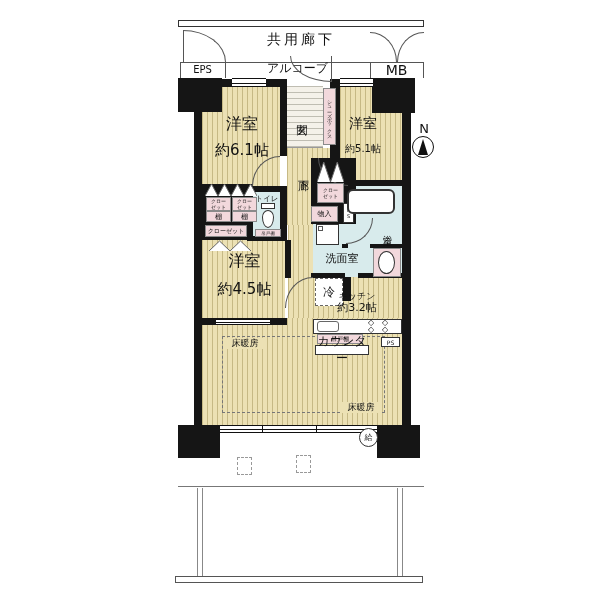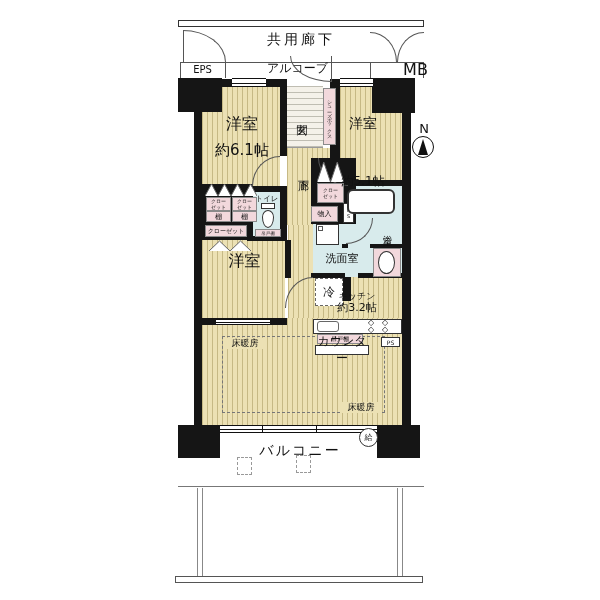--- a/index.html
+++ b/index.html
@@ -36,21 +36,21 @@
 
   <div class="p whitebox" style="left:178px;top:20px;width:246px;height:7px;"></div>
   <div class="p c" style="left:178px;top:32px;width:246px;height:16px;font-size:14px;letter-spacing:3px;">共用廊下</div>
   <div class="p ln" style="left:180px;top:62px;width:244px;height:1px;"></div>
   <div class="p ln" style="left:180px;top:62px;width:1px;height:16px;"></div>
   <div class="p ln" style="left:225px;top:62px;width:1px;height:16px;"></div>
   <div class="p ln" style="left:370px;top:62px;width:1px;height:16px;"></div>
   <div class="p ln" style="left:423px;top:62px;width:1px;height:16px;"></div>
   <div class="p c" style="left:180px;top:63px;width:45px;height:13px;font-size:10px;">EPS</div>
   <div class="p c" style="left:225px;top:61px;width:145px;height:15px;font-size:12px;">アルコーブ</div>
-  <div class="p c" style="left:389px;top:63px;width:53px;height:13px;font-size:16px;">MB</div>
+  <div class="p c" style="left:370px;top:63px;width:53px;height:13px;font-size:14px;">MB</div>
   <div class="p arc tr" style="left:183px;top:30px;width:43px;height:32px;"></div>
   <div class="p ln" style="left:183px;top:30px;width:1px;height:32px;"></div>
   <div class="p arc tr" style="left:370px;top:32px;width:27px;height:30px;"></div>
   <div class="p arc tl" style="left:397px;top:32px;width:27px;height:30px;"></div>
 
   <div class="p tatami" style="left:202px;top:86px;width:78px;height:100px;"></div>
   <div class="p tile" style="left:287px;top:86px;width:36px;height:62px;"></div>
   <div class="p tatami" style="left:287px;top:148px;width:43px;height:77px;"></div>
   <div class="p tatami" style="left:288px;top:225px;width:25px;height:103px;"></div>
   <div class="p tatami" style="left:340px;top:86px;width:62px;height:97px;"></div>
@@ -165,28 +165,28 @@
   </div>
   <div class="p pink c" style="left:317px;top:334px;width:46px;height:10px;font-size:6px;">吊戸棚</div>
   <div class="p whitebox c" style="left:315px;top:345px;width:54px;height:10px;font-size:12px;">カウンター</div>
   <div class="p whitebox c" style="left:381px;top:337px;width:19px;height:10px;font-size:6px;">PS</div>
 
   <div class="p c" style="left:202px;top:115px;width:80px;height:18px;font-size:16px;">洋室</div>
   <div class="p c" style="left:202px;top:142px;width:80px;height:17px;font-size:15px;">約6.1帖</div>
   <div class="p c vt" style="left:293px;top:94px;width:15px;height:44px;font-size:11px;">玄関</div>
   <div class="p c vt" style="left:295px;top:150px;width:14px;height:44px;font-size:11px;">廊下</div>
   <div class="p c" style="left:330px;top:116px;width:66px;height:16px;font-size:14px;">洋室</div>
-  <div class="p c" style="left:328px;top:141px;width:70px;height:16px;font-size:12px;margin-top:32px;">約5.1帖</div>
+  <div class="p c" style="left:328px;top:141px;width:70px;height:16px;font-size:10px;">約5.1帖</div>
   <div class="p c" style="left:202px;top:252px;width:85px;height:18px;font-size:16px;">洋室</div>
+  <div class="p c" style="left:202px;top:281px;width:85px;height:17px;font-size:15px;">約4.5帖</div>
   <div class="p c" style="left:224px;top:338px;width:42px;height:11px;font-size:9px;background:#ECE1B4;">床暖房</div>
   <div class="p c" style="left:340px;top:402px;width:42px;height:11px;font-size:9px;background:#ECE1B4;">床暖房</div>
 
   <div class="p wall" style="left:178px;top:425px;width:42px;height:33px;"></div>
   <div class="p wall" style="left:377px;top:425px;width:43px;height:33px;"></div>
-  <div class="p c" style="left:210px;top:443px;width:180px;height:16px;font-size:14px;letter-spacing:2px;">バルコニー</div>
   <div class="p whitebox c" style="left:359px;top:428px;width:19px;height:19px;border-radius:50%;font-size:8px;">給</div>
   <div class="p" style="left:237px;top:457px;width:15px;height:18px;border:1px dashed #999;"></div>
   <div class="p" style="left:296px;top:455px;width:15px;height:18px;border:1px dashed #999;"></div>
   <div class="p" style="left:178px;top:486px;width:246px;height:1px;background:#777;"></div>
 
   <div class="p" style="left:197px;top:488px;width:6px;height:89px;border-left:1px solid #888;border-right:1px solid #888;"></div>
   <div class="p" style="left:397px;top:488px;width:6px;height:89px;border-left:1px solid #888;border-right:1px solid #888;"></div>
   <div class="p" style="left:175px;top:576px;width:248px;height:7px;border:1px solid #555;background:#fff;"></div>
 
   <div class="p c" style="left:414px;top:121px;width:20px;height:14px;font-size:13px;">N</div>

